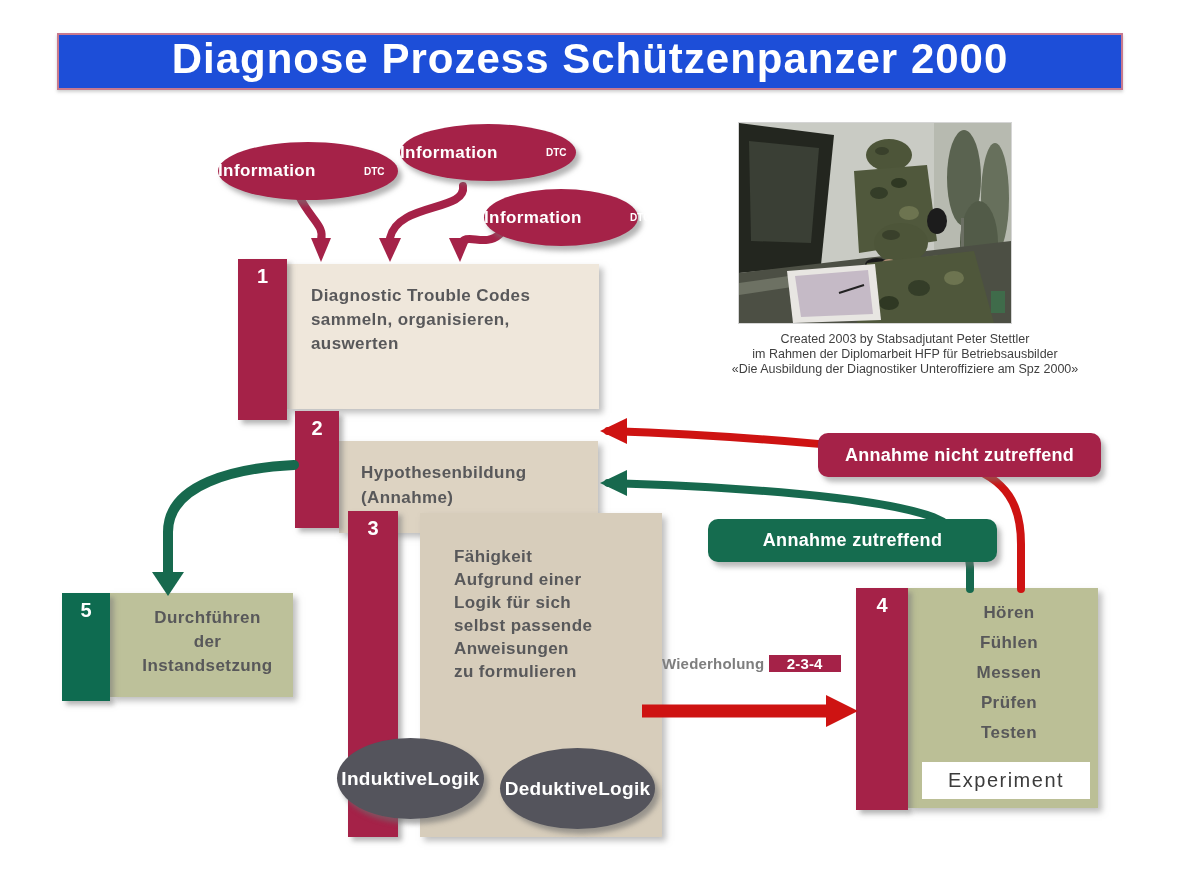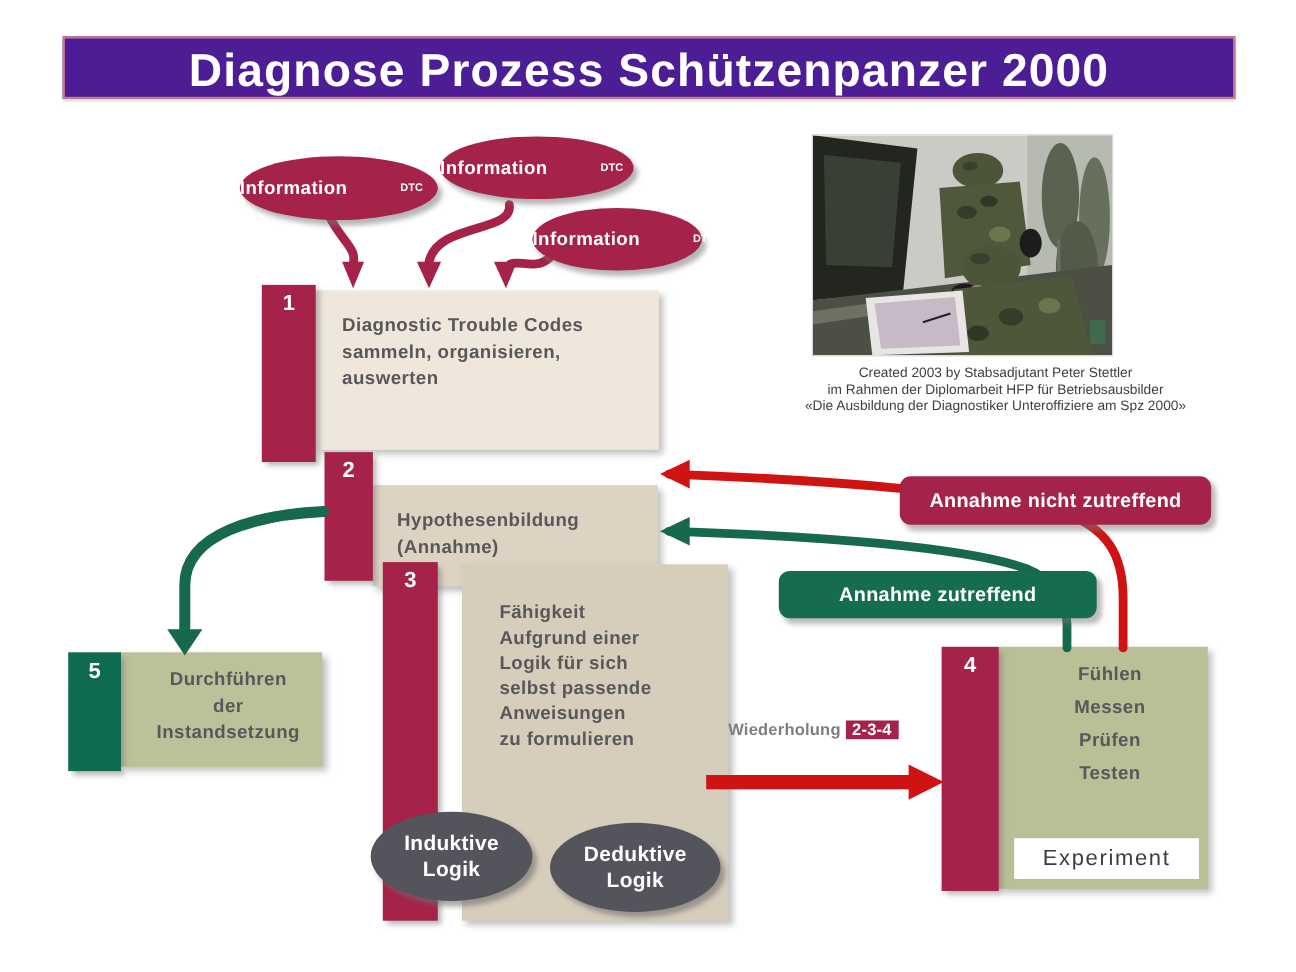--- a/index.html
+++ b/index.html
@@ -1,22 +1,22 @@
 <!DOCTYPE html>
 <html><head>
 <meta charset="utf-8">
 <style>
   html,body{margin:0;padding:0;background:#ffffff;}
   .canvas{position:relative;width:1178px;height:884px;background:#ffffff;overflow:hidden;
           font-family:"Liberation Sans", sans-serif;}
   .abs{position:absolute;}
 
   
-  .title-banner{left:57px;top:33px;width:1062px;height:53px;background:#4c1d95;
-    border:2px solid #C8798E;display:flex;align-items:flex-end;justify-content:center;
+  .title-banner{left:57px;top:33px;width:1062px;height:53px;background:#1d4ed8;
+    border:2px solid #C8798E;display:flex;align-items:flex-start;justify-content:center;
     z-index:3;box-shadow:0 2px 3px rgba(150,150,150,.45);}
   .title-banner span{color:#ffffff;font-size:42px;font-weight:bold;letter-spacing:1px;}
 
   
   .bubble{background:#A52248;border-radius:50%;display:flex;
     align-items:center;z-index:4;
     box-shadow:4px 5px 5px rgba(120,120,120,.55);}
   .bubble .b1{color:#fff;font-weight:bold;font-size:17px;letter-spacing:.4px;line-height:18px;}
   .bubble .b2{color:#fff;font-weight:bold;font-size:10px;line-height:13px;padding-left:48px;}
   .bubble1{left:218px;top:142px;width:180px;height:58px;}
@@ -36,37 +36,37 @@
   .panel3{left:398px;top:513px;width:242px;height:324px;background:#D7CDBB;padding:32px 0 0 34px;line-height:23px;margin-left:22px;}
   .tab4{left:856px;top:588px;width:52px;height:222px;}
   .panel4{left:908px;top:588px;width:190px;height:220px;background:#BBBF96;text-align:center;padding-top:10px;line-height:30px;}
   .tab5{left:62px;top:593px;width:48px;height:108px;background:#0E6B50;}
   .panel5{left:110px;top:593px;width:183px;height:104px;background:#BDC19A;text-align:center;padding-top:13px;line-height:24px;}
   .exp-box{left:922px;top:762px;width:168px;height:37px;background:#ffffff;z-index:2;
     display:flex;align-items:center;justify-content:center;}
   .exp-box span{color:#3c3c3c;font-size:20px;font-weight:normal;letter-spacing:1.5px;}
 
   
-  .logic{background:#54545C;border-radius:50%;z-index:4;display:flex;flex-direction:column;
+  .logic{background:#54545C;border-radius:50%;z-index:4;display:flex;flex-direction:row;
     align-items:center;justify-content:center;box-shadow:4px 5px 5px rgba(110,110,110,.6);}
   .logic span{color:#fff;font-weight:bold;font-size:19px;line-height:23px;letter-spacing:.3px;}
   .logicL{left:337px;top:738px;width:147px;height:81px;}
   .logicR{left:500px;top:748px;width:155px;height:81px;}
 
   
   .flag{z-index:5;display:flex;align-items:center;justify-content:center;border-radius:10px;
     box-shadow:4px 5px 5px rgba(120,120,120,.5);text-align:center;}
   .flag span{color:#fff;font-weight:bold;font-size:18px;letter-spacing:.3px;}
   .flag-red{left:818px;top:433px;width:283px;height:44px;background:#A52248;}
   .flag-green{left:708px;top:519px;width:289px;height:43px;background:#156C4F;}
 
   
   .wieder{left:662px;top:652px;width:190px;z-index:3;color:#7E7E7E;font-weight:bold;
     font-size:15px;line-height:23px;letter-spacing:.2px;}
-  .wieder .hl{background:#A52248;color:#fff;padding:0 6px;}
+  .wieder .hl{background:#A52248;color:#fff;padding:0 18px;}
 
   
   .photo{left:738px;top:122px;width:272px;height:200px;border:1px solid #d5d5d5;z-index:1;overflow:hidden;}
   .caption{left:670px;top:332px;width:470px;text-align:center;color:#3f3f3f;font-size:12.5px;
     line-height:15px;z-index:1;}
 
   svg.arrows{position:absolute;left:0;top:0;z-index:2;}
 </style>
 </head>
 <body>
@@ -135,20 +135,21 @@
     <div>Fähigkeit</div>
     <div>Aufgrund einer</div>
     <div>Logik für sich</div>
     <div>selbst passende</div>
     <div>Anweisungen</div>
     <div>zu formulieren</div>
   </div>
 
   <div class="abs tab tab4"><span>4</span></div>
   <div class="abs panel panel4">
+    <div>Hören</div>
     <div>Fühlen</div>
     <div>Messen</div>
     <div>Prüfen</div>
     <div>Testen</div>
   </div>
   <div class="abs exp-box">
     <span>Experiment</span>
   </div>
 
   <div class="abs tab tab5"><span>5</span></div>

